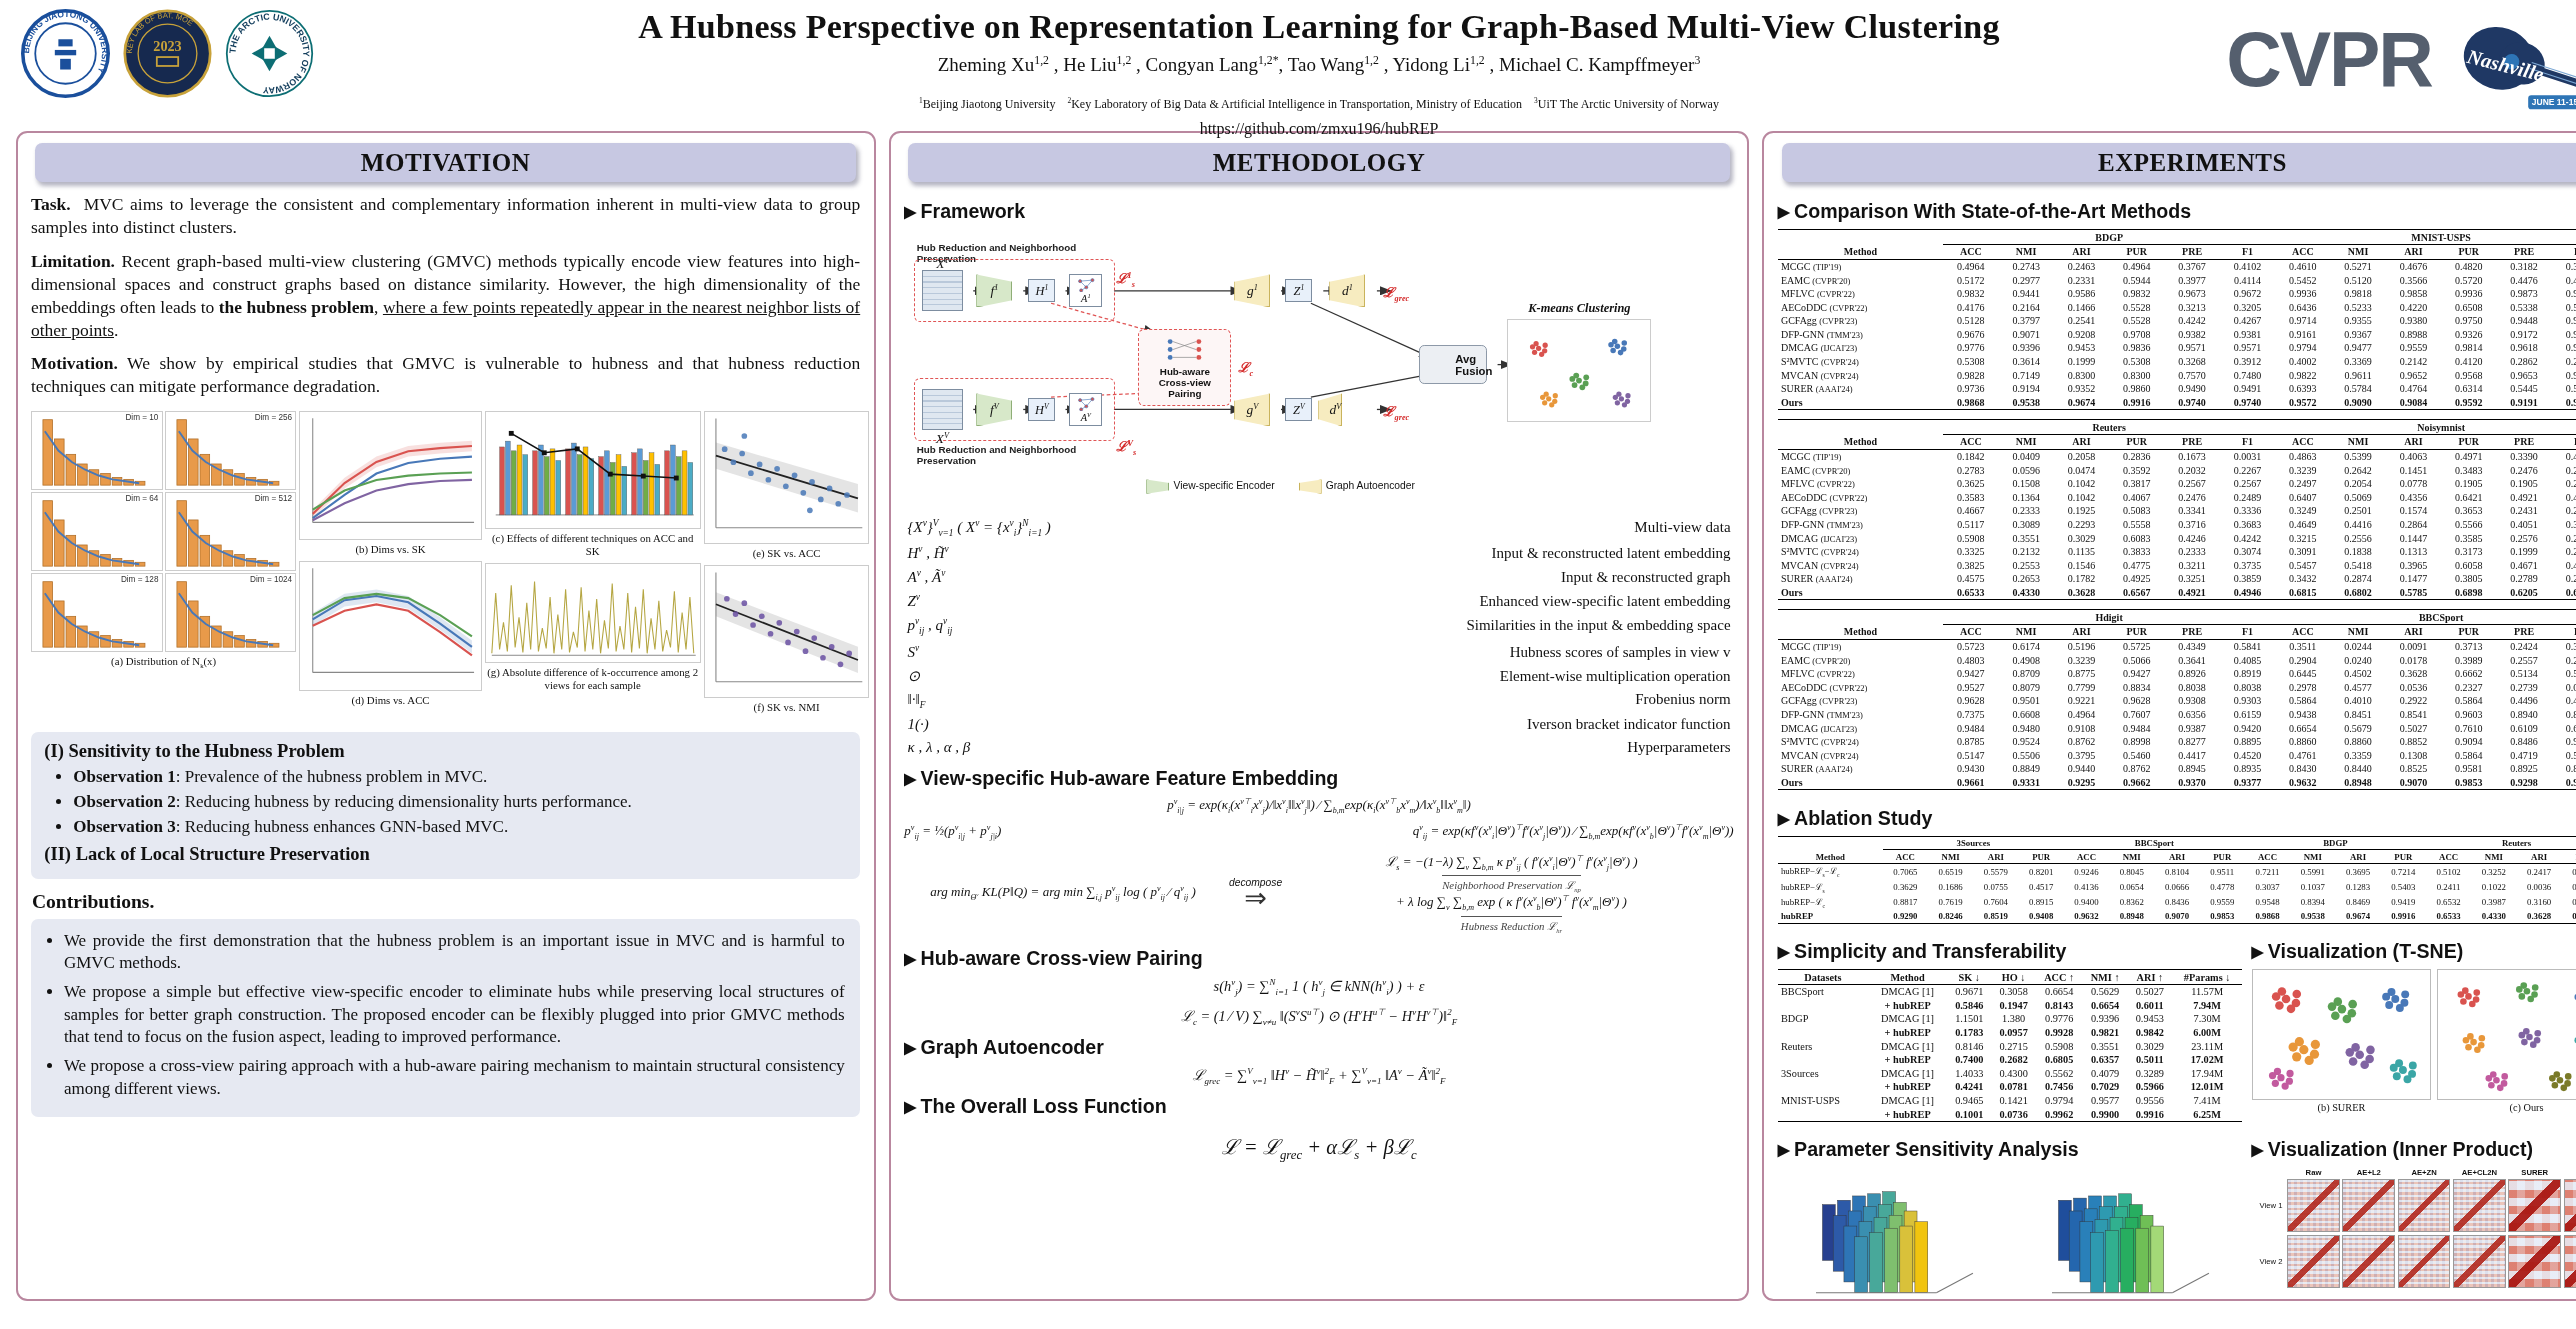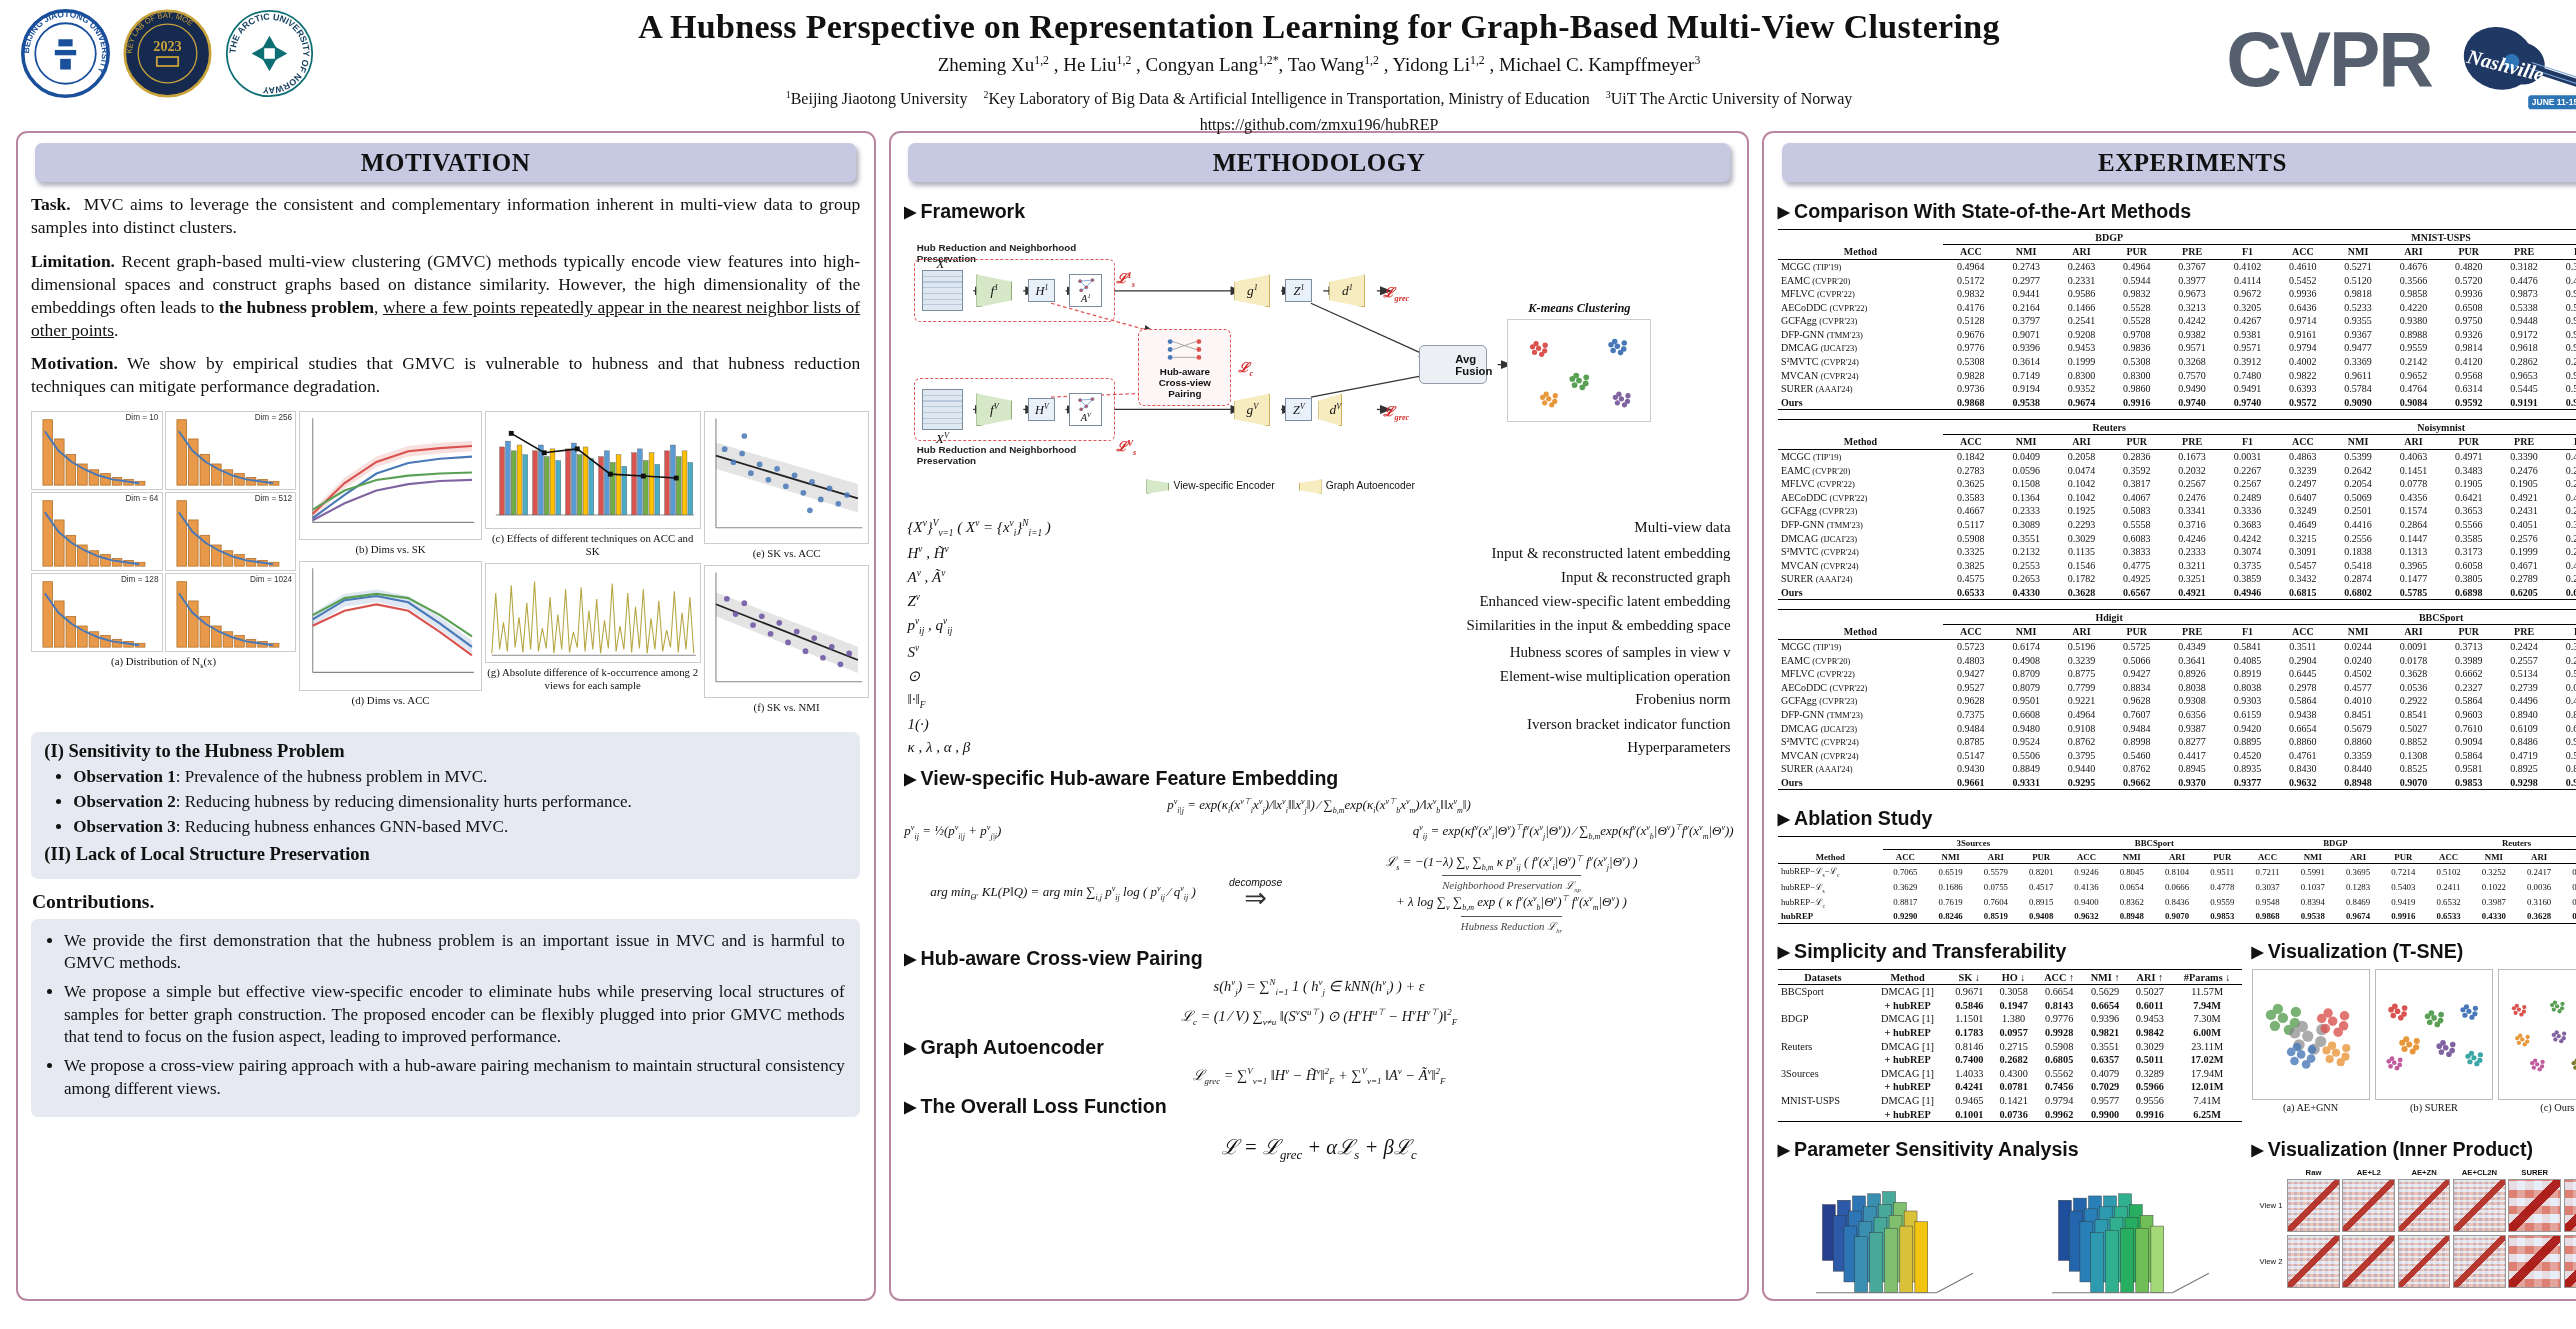--- a/index.html
+++ b/index.html
@@ -8,21 +8,21 @@
   .poster { position: relative; width: 2638px; height: 1329px; background: #ffffff; overflow: hidden; }
 
   
   .poster-header { position: relative; height: 128px; padding-top: 7.2px; }
   .logo-row { position: absolute; left: 20.6px; top: 9.3px; display: flex; gap: 13.4px; align-items: center; }
   .logo { width: 89px; height: 89px; border-radius: 50%; position: relative; flex: 0 0 auto; }
   .logo svg { width: 100%; height: 100%; }
   .header-center { width: 1571px; margin: 0 auto; text-align: center; }
   .poster-title { font-size: 34px; font-weight: bold; letter-spacing: 0.3px; line-height: 1.15; }
   .authors { font-size: 19px; margin-top: 8.2px; }
-  .affiliations { font-size: 16px; margin-top: 12px; }
+  .affiliations { font-size: 12px; margin-top: 19px; }
   .repo-url { font-size: 16px; margin-top: 8.2px; }
   sup { font-size: 62%; vertical-align: super; }
   sub { font-size: 62%; vertical-align: sub; }
 
   .cvpr-wrap { position: absolute; right: 31px; top: 20.6px; display: flex; align-items: flex-start; gap: 5.2px; }
   .cvpr-text { font-family: "Liberation Sans", sans-serif; font-weight: bold; font-size: 77px; line-height: 1; color: #555f6e; letter-spacing: -2.1px; }
   .guitar-block { position: relative; width: 170px; height: 93px; }
   .guitar-block svg { width: 100%; height: 100%; }
 
   
@@ -1482,32 +1482,20 @@
                 </tr>
               </tbody>
             </table>
         </div>
         <div>
           <div class="subhead">Visualization (T-SNE)</div>
           <div class="tsne-row">
             <div style="flex:1;">
               <div class="tsne-panel">
                 <svg viewBox="0 0 140 100">
-                  <use href="#dotcluster" transform="translate(36,30) scale(2.4)" fill="#5aa054" opacity=".8"></use>
-                  <use href="#dotcluster" transform="translate(66,52) scale(2.6)" fill="#888888" opacity=".7"></use>
-                  <use href="#dotcluster" transform="translate(96,34) scale(2.2)" fill="#d9534f" opacity=".8"></use>
-                  <use href="#dotcluster" transform="translate(58,74) scale(2.0)" fill="#4878b8" opacity=".8"></use>
-                  <use href="#dotcluster" transform="translate(100,72) scale(1.9)" fill="#e8973a" opacity=".8"></use>
-                </svg>
-              </div>
-              <div class="caption-sm">(a) AE+GNN</div>
-            </div>
-            <div style="flex:1;">
-              <div class="tsne-panel">
-                <svg viewBox="0 0 140 100">
                   <use href="#dotcluster" transform="translate(26,22) scale(1.3)" fill="#d9534f"></use>
                   <use href="#dotcluster" transform="translate(70,30) scale(1.3)" fill="#5aa054"></use>
                   <use href="#dotcluster" transform="translate(112,22) scale(1.2)" fill="#4878b8"></use>
                   <use href="#dotcluster" transform="translate(40,62) scale(1.4)" fill="#e8973a"></use>
                   <use href="#dotcluster" transform="translate(84,66) scale(1.3)" fill="#8064a2"></use>
                   <use href="#dotcluster" transform="translate(118,78) scale(1.2)" fill="#3aa6a6"></use>
                   <use href="#dotcluster" transform="translate(22,84) scale(1.1)" fill="#c25a9e"></use>
                 </svg>
               </div>
               <div class="caption-sm">(b) SURER</div>

